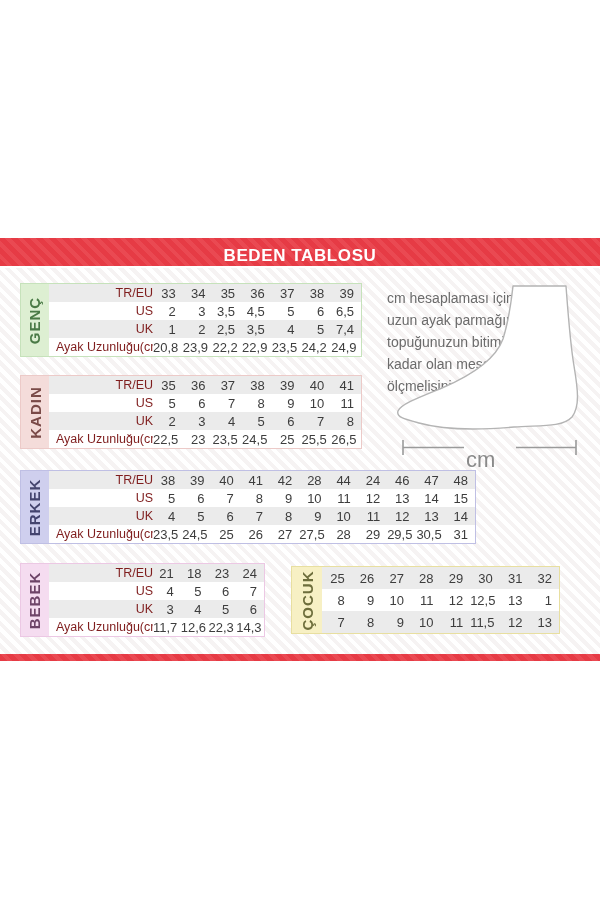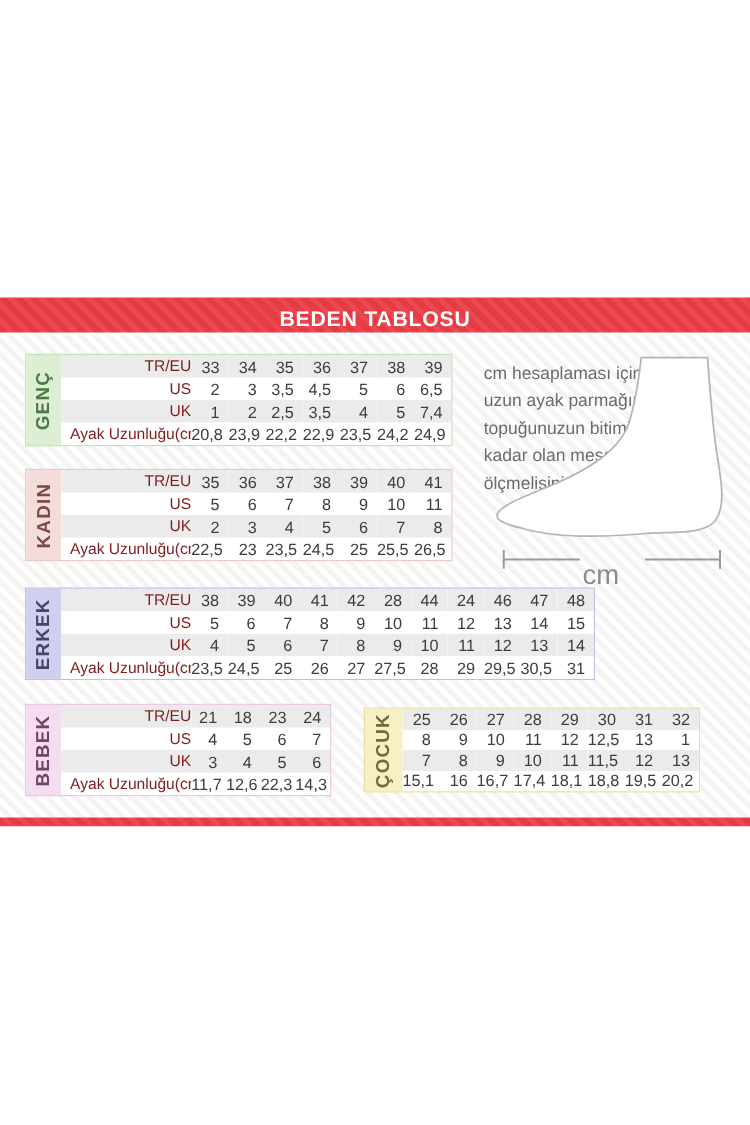--- a/index.html
+++ b/index.html
@@ -324,30 +324,20 @@
           </tr>
           <tr class="striped">
             <td class="val">7</td>
             <td class="val">8</td>
             <td class="val">9</td>
             <td class="val">10</td>
             <td class="val">11</td>
             <td class="val">11,5</td>
             <td class="val">12</td>
             <td class="val">13</td>
-          </tr>
-          <tr class="plain">
-            <td class="val">15,1</td>
-            <td class="val">16</td>
-            <td class="val">16,7</td>
-            <td class="val">17,4</td>
-            <td class="val">18,1</td>
-            <td class="val">18,8</td>
-            <td class="val">19,5</td>
-            <td class="val">20,2</td>
           </tr>
         </tbody>
       </table>
   </section>
 
   <div class="info-text">
     <div>cm hesaplaması için en</div>
     <div>uzun ayak parmağınızdan</div>
     <div>topuğunuzun bitimine</div>
     <div>kadar olan mesafeyi</div>

